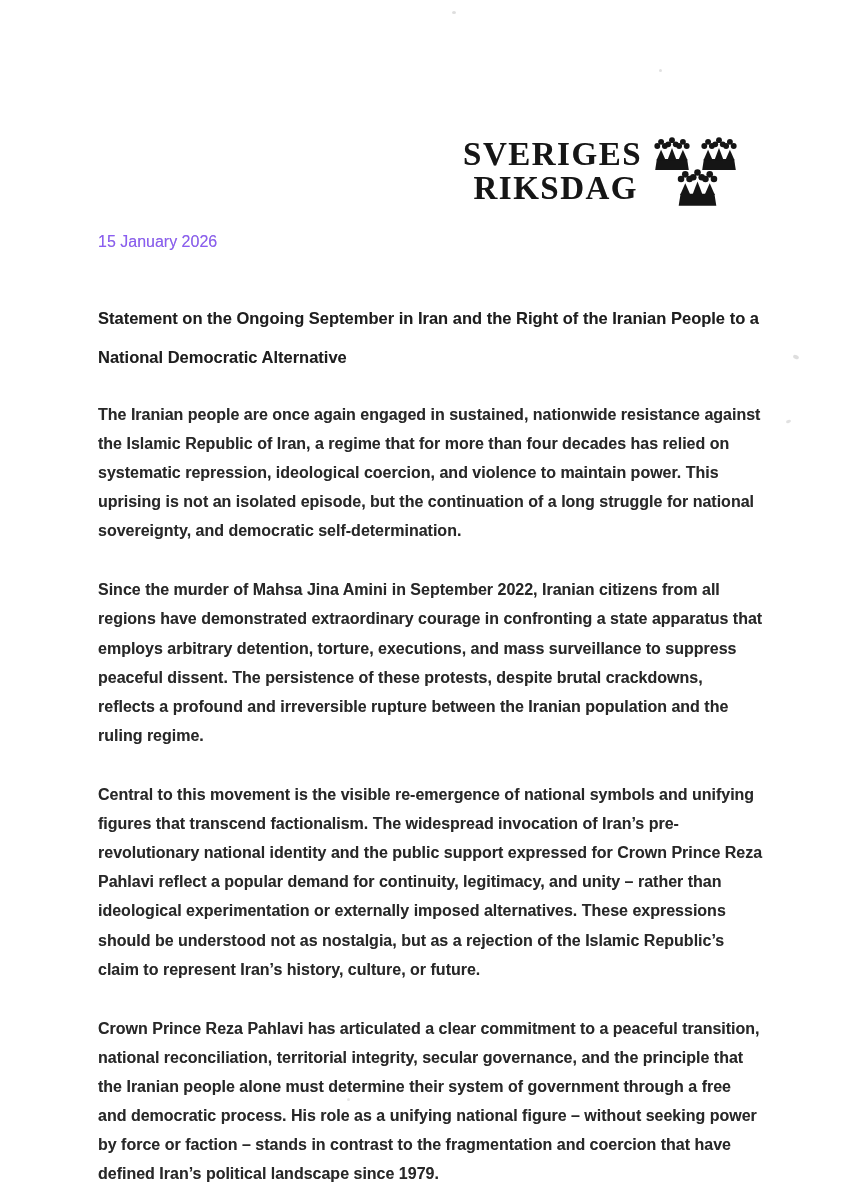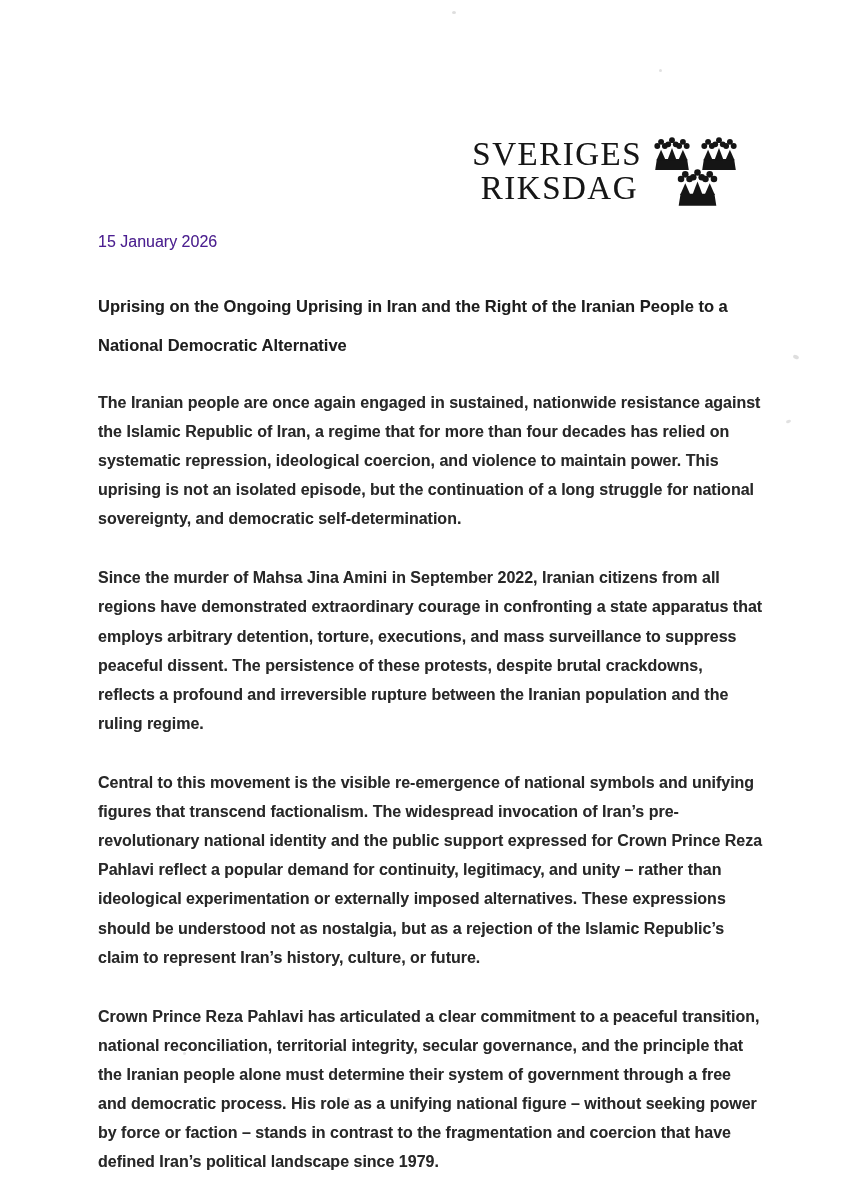--- a/index.html
+++ b/index.html
@@ -40,21 +40,21 @@
     align-items: center;
     gap: 9px;
   }
   .logo-row.row2 {
     margin-top: -3px;
     gap: 36px;
   }
   .logo-text {
     font-family: "Liberation Serif", serif;
     font-size: 33px;
-    font-weight: 400;
+    font-weight: 700;
     letter-spacing: 1.5px;
     line-height: 1.1;
     color: #161616;
   }
   .crowns-top {
     display: flex;
     gap: 5px;
   }
   .crown {
     width: 42px;
@@ -63,22 +63,22 @@
     color: #151515;
   }
   .row2 .crown {
     width: 47px;
     height: 38px;
     margin-right: 19px;
   }
   
   .date {
     font-size: 16px;
-    margin: 0 0 36px 0;
-    color: #4c1d95;
+    margin: 0 0 48px 0;
+    color: #8b5cf6;
   }
   .title {
     font-size: 16.5px;
     font-weight: bold;
     line-height: 2.35;
     margin: 0 0 23px 0;
     max-width: 672px;
     color: #1e1e1e;
   }
   .para {
@@ -166,21 +166,21 @@
               <circle cx="67" cy="21" r="7"></circle>
               <circle cx="85" cy="21" r="7"></circle>
           </g>
         </svg>
       </div>
     </div>
   </div>
 
   <div class="date">15 January 2026</div>
 
-  <h1 class="title">Uprising on the Ongoing Uprising in Iran and the Right of the Iranian People to a National Democratic Alternative</h1>
+  <h1 class="title">Statement on the Ongoing September in Iran and the Right of the Iranian People to a National Democratic Alternative</h1>
 
   <p class="para">The Iranian people are once again engaged in sustained, nationwide resistance against the Islamic Republic of Iran, a regime that for more than four decades has relied on systematic repression, ideological coercion, and violence to maintain power. This uprising is not an isolated episode, but the continuation of a long struggle for national sovereignty, and democratic self-determination.</p>
   <p class="para">Since the murder of Mahsa Jina Amini in September 2022, Iranian citizens from all regions have demonstrated extraordinary courage in confronting a state apparatus that employs arbitrary detention, torture, executions, and mass surveillance to suppress peaceful dissent. The persistence of these protests, despite brutal crackdowns, reflects a profound and irreversible rupture between the Iranian population and the ruling regime.</p>
   <p class="para">Central to this movement is the visible re-emergence of national symbols and unifying figures that transcend factionalism. The widespread invocation of Iran’s pre-revolutionary national identity and the public support expressed for Crown Prince Reza Pahlavi reflect a popular demand for continuity, legitimacy, and unity – rather than ideological experimentation or externally imposed alternatives. These expressions should be understood not as nostalgia, but as a rejection of the Islamic Republic’s claim to represent Iran’s history, culture, or future.</p>
   <p class="para">Crown Prince Reza Pahlavi has articulated a clear commitment to a peaceful transition, national reconciliation, territorial integrity, secular governance, and the principle that the Iranian people alone must determine their system of government through a free and democratic process. His role as a unifying national figure – without seeking power by force or faction – stands in contrast to the fragmentation and coercion that have defined Iran’s political landscape since 1979.</p>
 
 </div>
 
 <div class="speck s1"></div>
 <div class="speck s2"></div>

